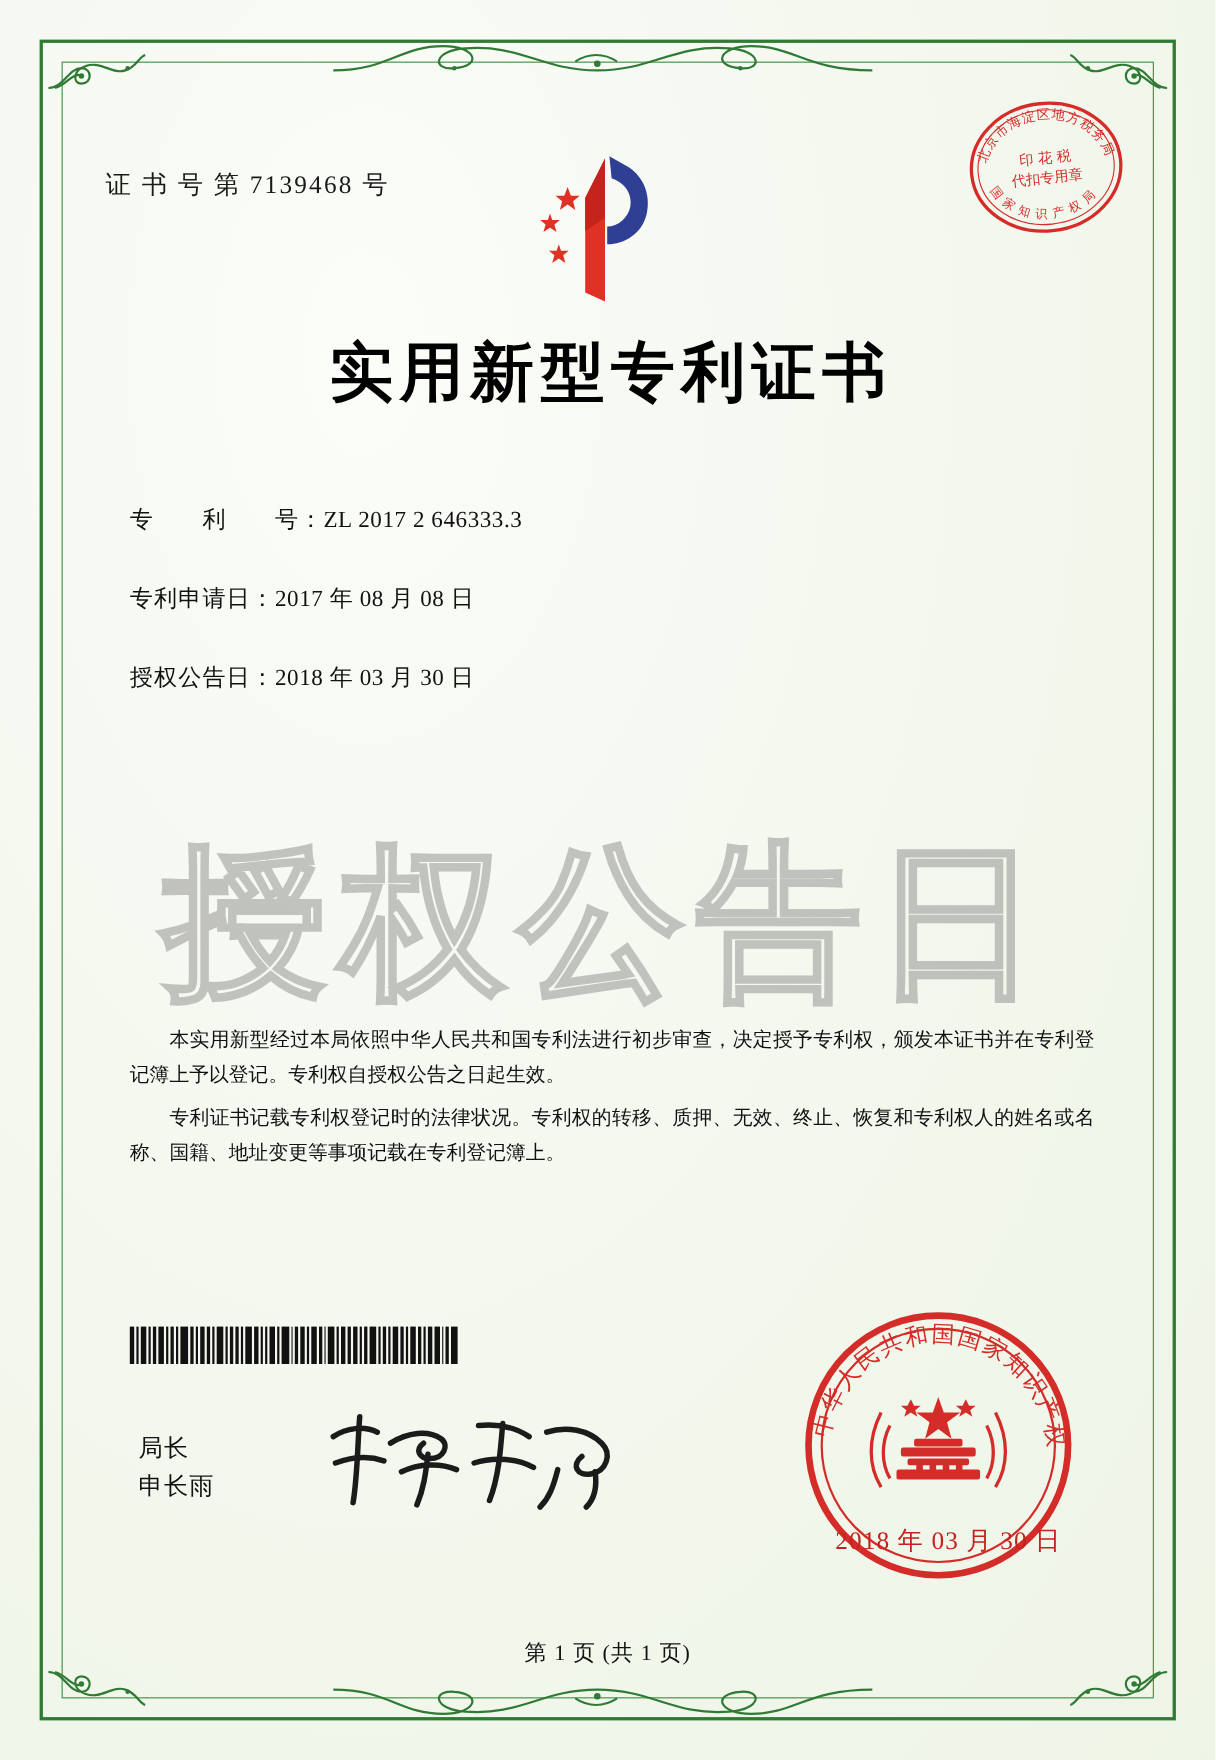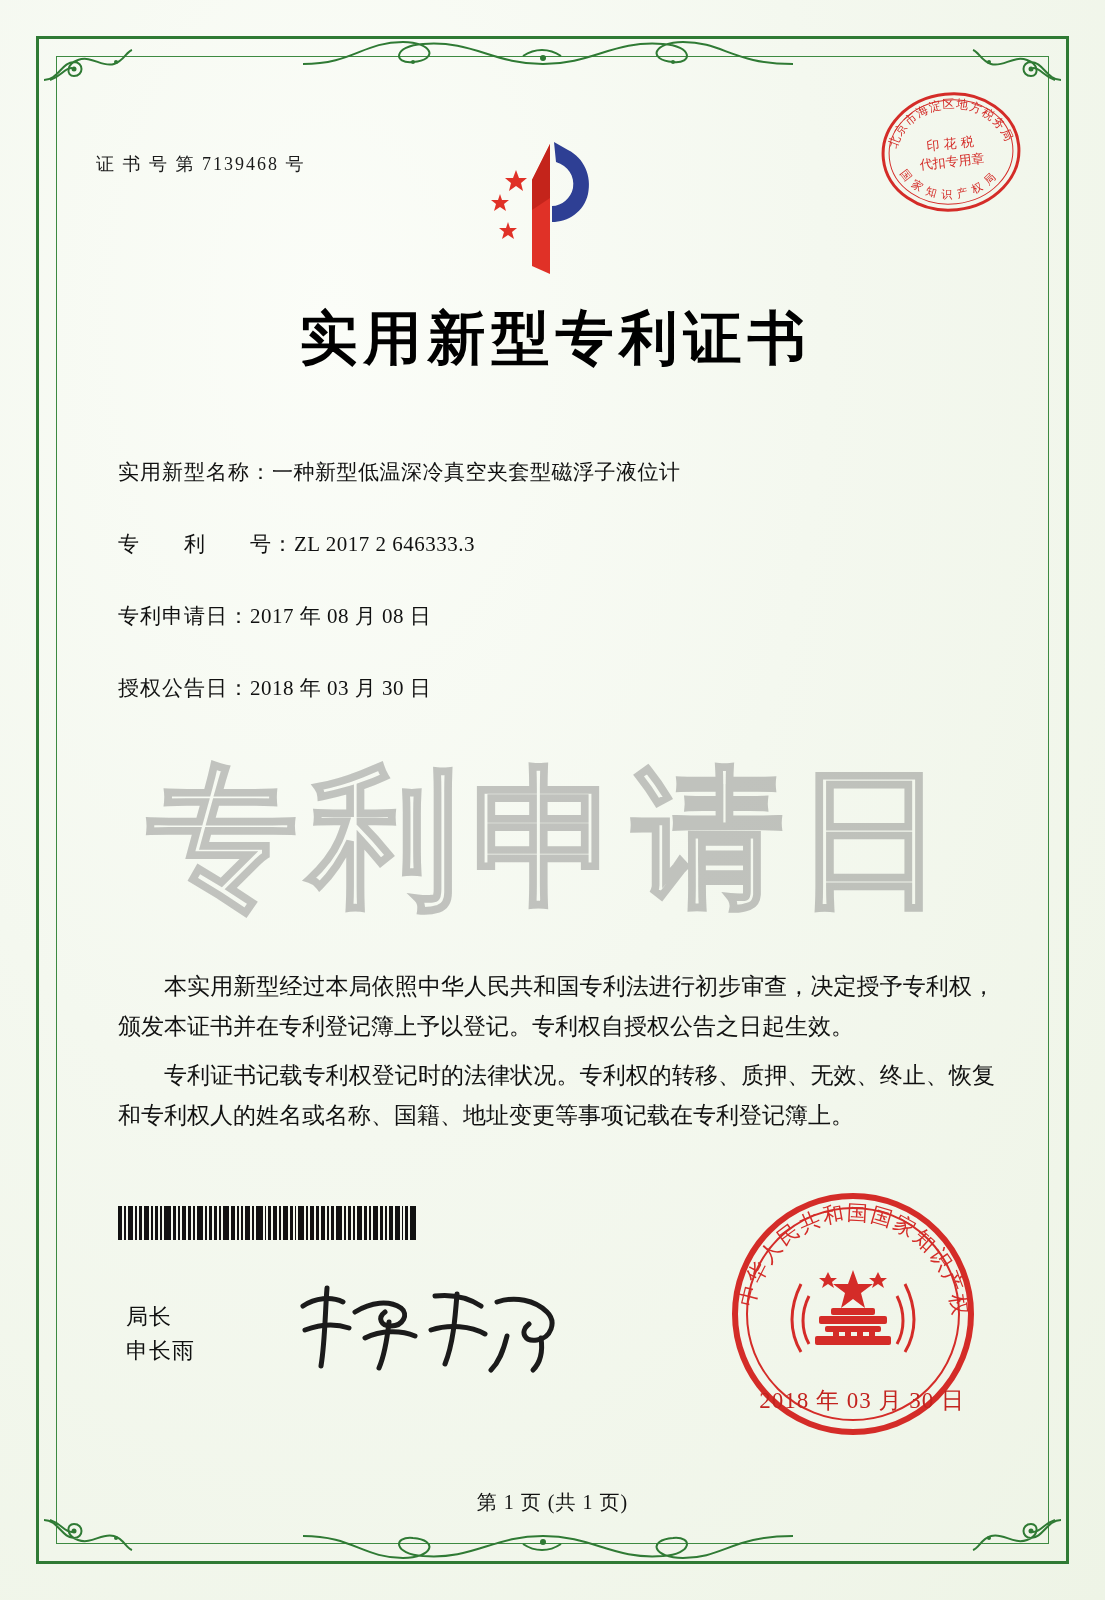--- a/index.html
+++ b/index.html
@@ -62,21 +62,21 @@
     height: 40px;
     color: #2f7a34;
   }
   .bottom-scroll svg { display:block; width:100%; height:100%; }
 
   
   .cert-no {
     position: absolute;
     left: 96px;
     top: 152px;
-    font-size: 18px;
+    font-size: 23px;
     letter-spacing: 2px;
     color: #1a1a1a;
     white-space: nowrap;
     text-align: center;
   }
   .logo {
     position: absolute;
     left: 472px;
     top: 128px;
     width: 160px;
@@ -123,25 +123,24 @@
   }
   .field .val {
     letter-spacing: 0.5px;
   }
 
   .paras {
     position: absolute;
     left: 118px;
     right: 110px;
     top: 930px;
-    font-size: 23px;
+    font-size: 18px;
     line-height: 1.75;
     color: #111;
     text-align: justify;
-    margin-top: 37px;
   }
   .paras p {
     margin: 0 0 8px 0;
     text-indent: 2em;
   }
 
   .barcode {
     position: absolute;
     left: 118px;
     top: 1206px;
@@ -309,34 +308,31 @@
       </text>
       <text x="76" y="62" text-anchor="middle" font-size="13" fill="#d42c28" font-family="'DejaVu Sans',sans-serif">印 花 税</text>
       <text x="76" y="80" text-anchor="middle" font-size="13" fill="#d42c28" font-family="'DejaVu Sans',sans-serif">代扣专用章</text>
     </svg>
   </div>
 
   <div class="title">实用新型专利证书</div>
 
   <div class="fields">
     <div class="field">
-      <span class="lbl">实用新型名称：</span><span class="val">一种新型低温深冷真空夹套型磁浮子液位计</span>
-    </div>
-    <div class="field">
       <span class="lbl">专　　利　　号：</span><span class="val">ZL 2017 2 646333.3</span>
     </div>
     <div class="field">
       <span class="lbl">专利申请日：</span><span class="val">2017 年 08 月 08 日</span>
     </div>
     <div class="field">
       <span class="lbl">授权公告日：</span><span class="val">2018 年 03 月 30 日</span>
     </div>
   </div>
 
-  <div class="watermark">专利申请日</div>
+  <div class="watermark">授权公告日</div>
 
   <div class="paras">
     <p>本实用新型经过本局依照中华人民共和国专利法进行初步审查，决定授予专利权，颁发本证书并在专利登记簿上予以登记。专利权自授权公告之日起生效。</p>
     <p>专利证书记载专利权登记时的法律状况。专利权的转移、质押、无效、终止、恢复和专利权人的姓名或名称、国籍、地址变更等事项记载在专利登记簿上。</p>
   </div>
 
   <div class="barcode">
     <i style="width:4px"></i>
       <i style="width:2px"></i>
       <i style="width:6px"></i>

